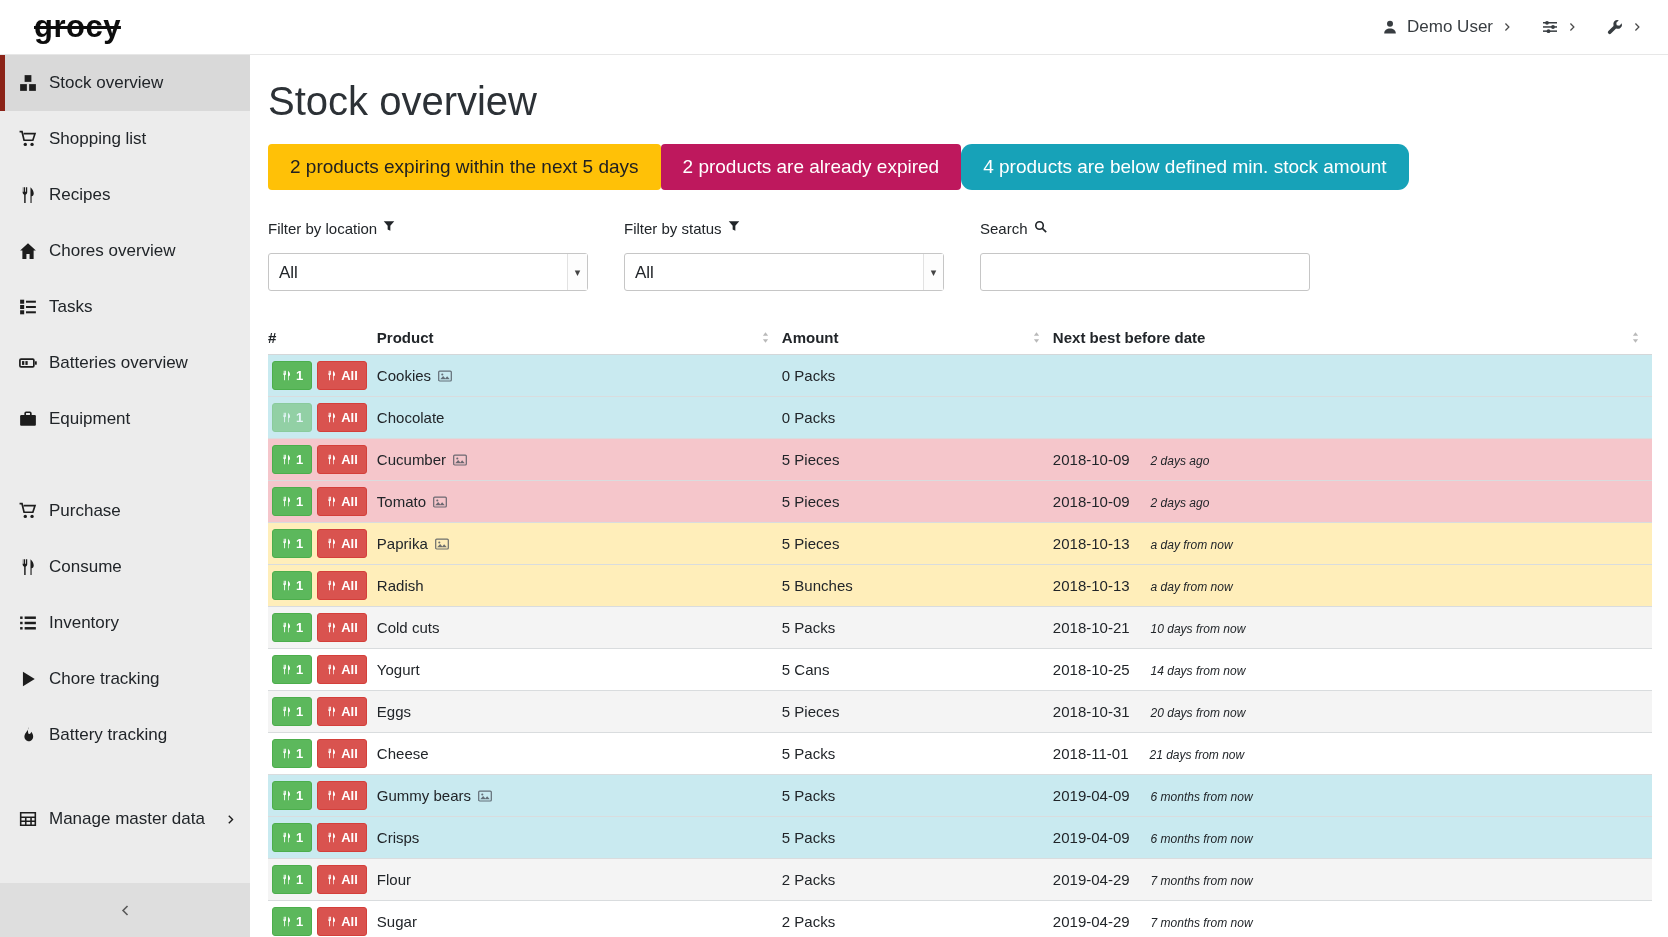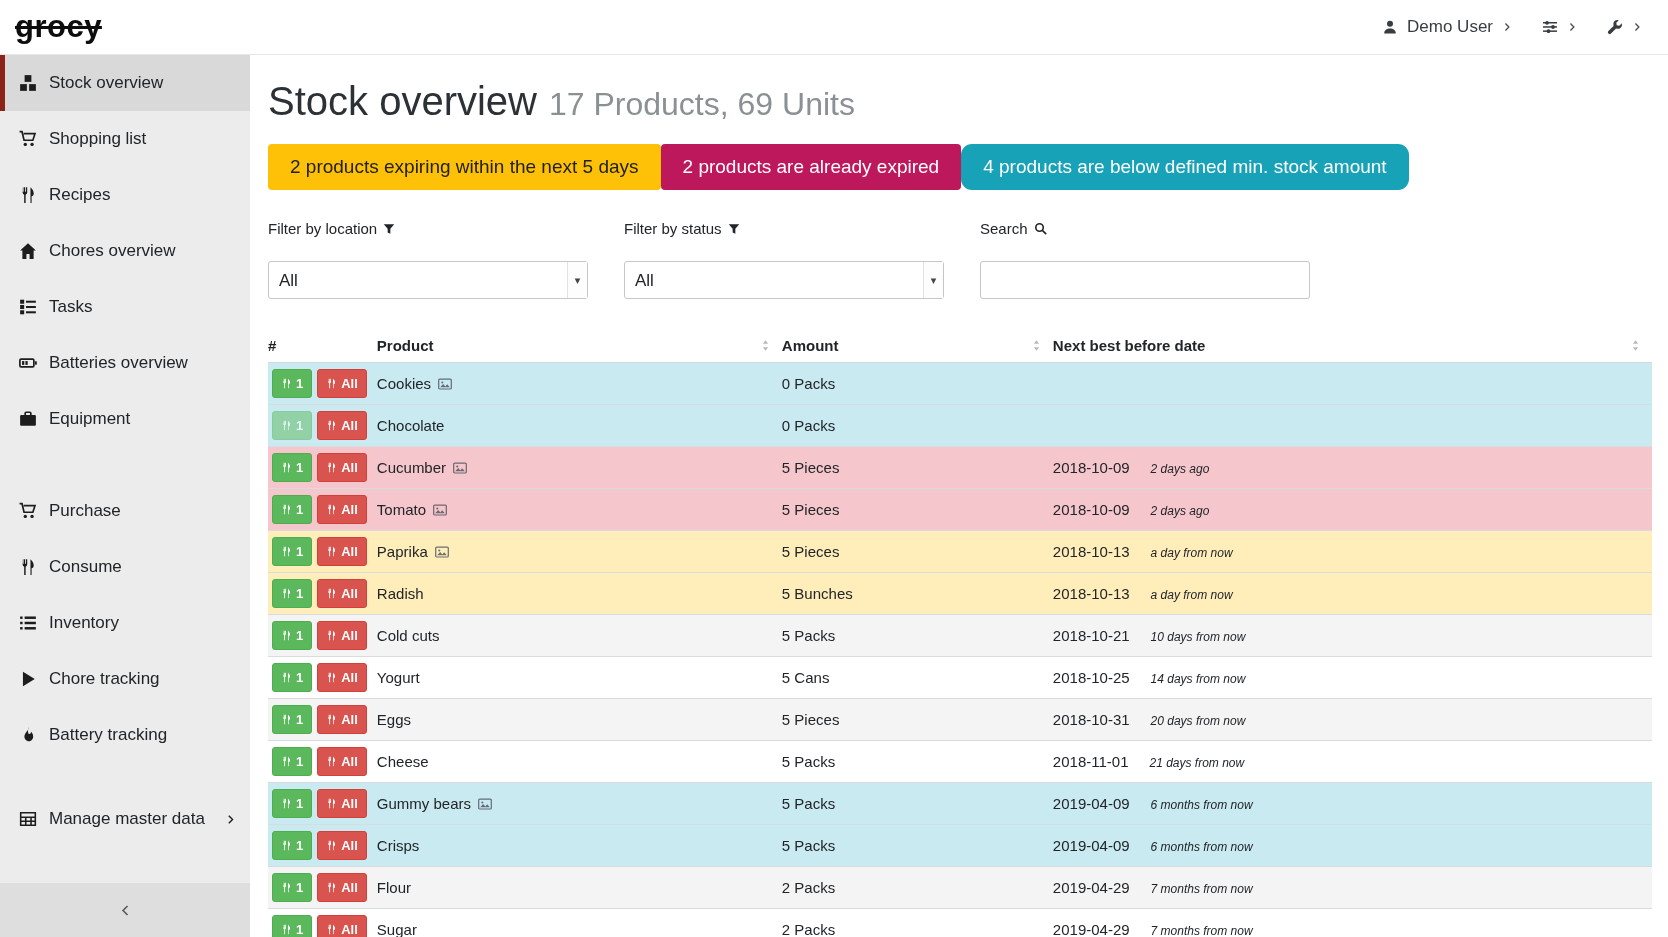--- a/index.html
+++ b/index.html
@@ -2,21 +2,21 @@
 <html style="--sidebar-active-border: #8b2318; --alert-warning-bg: #ffc107; --alert-danger-bg: #dc3545; --alert-info-bg: #17a2b8; --consume-one-bg: #5cb85c; --consume-all-bg: #d9534f; --row-below-min: #c9eaf0; --row-expired: #f5c6cb; --row-expiring: #ffeeba;"><head>
 <meta charset="utf-8">
 <style>
   *{box-sizing:border-box;margin:0;padding:0}
   html,body{width:1668px;height:937px;overflow:hidden;background:#fff;
     font-family:"Liberation Sans","DejaVu Sans",sans-serif;color:#212529}
 
   
   .navbar{position:absolute;top:0;left:0;right:0;height:55px;background:#fff;
     display:flex;align-items:center;justify-content:space-between;
-    padding:0 26px 0 15px;border-bottom:1px solid #e7e7e7;z-index:10}
+    padding:0 26px 0 34px;border-bottom:1px solid #e7e7e7;z-index:10}
   .logo{font-size:31px;font-weight:800;letter-spacing:.5px;color:#0d0d0d;
     text-decoration:line-through;text-decoration-thickness:3px;cursor:pointer}
   .nav-right{display:flex;align-items:center;gap:30px}
   .nav-item{display:flex;align-items:center;gap:9px;font-size:17px;color:#383d41;cursor:pointer}
 
   
   .icon{display:inline-flex;flex:none}
   .icon svg{width:100%;height:100%;fill:currentColor;display:block}
   .i10{width:10px;height:10px}.i12{width:12px;height:12px}.i13{width:13px;height:13px}.i16{width:16px;height:16px}
   .chev{color:#4a4a4a}
@@ -41,21 +41,21 @@
   .title{font-size:40px;font-weight:500;color:#2c3136}
   .subtitle{font-size:32px;font-weight:400;color:#8a9194}
 
   .alerts{display:flex;}
   .alert-btn{border:none;border-radius:4px;padding:0 22px;height:46px;
     font-size:19px;font-family:inherit;cursor:pointer;white-space:nowrap}
 
   .filters{display:flex;gap:36px;margin-top:30px}
   .filter-block{width:320px}
   .search-block{width:330px}
-  .filter-label{display:flex;align-items:center;gap:6px;font-size:15px;margin-bottom:24px;color:#212529}
+  .filter-label{display:flex;gap:6px;font-size:15px;margin-bottom:16px;color:#212529}
   .select-wrap{position:relative}
   .select{width:100%;height:38px;border:1px solid #c6c6c6;border-radius:3px;background:#fff;
     font-size:17px;font-family:inherit;color:#212529;padding:0 26px 0 10px;
     appearance:none;-webkit-appearance:none;cursor:pointer}
   .select-arrow{position:absolute;right:1px;top:1px;bottom:1px;width:20px;display:flex;
     align-items:center;justify-content:center;font-size:11px;color:#444;
     border-left:1px solid #e2e2e2;pointer-events:none;background:#fdfdfd}
   .text-input{width:100%;height:38px;border:1px solid #c6c6c6;border-radius:3px;
     font-size:17px;font-family:inherit;padding:0 10px;cursor:text}
 
@@ -278,21 +278,20 @@
         <svg viewBox="0 0 16 16">
           <path d="M10.5 2.5L5 8l5.5 5.5" fill="none" stroke="currentColor" stroke-width="2"></path>
         </svg>
       </span>
     </div>
 </aside>
 
 <main class="main">
   <h1 class="page-title-row">
     <span class="title">Stock overview</span>
-    <span class="subtitle">17 Products, 69 Units</span>
   </h1>
 
   <div class="alerts">
       <button class="alert-btn" style="background: rgb(255, 193, 7); color: rgb(33, 33, 33);">2 products expiring within the next 5 days</button>
       <button class="alert-btn" style="background: #be185d; color: rgb(255, 255, 255);">2 products are already expired</button>
       <button class="alert-btn" style="background: rgb(23, 162, 184); color: rgb(255, 255, 255); border-radius: 11px;">4 products are below defined min. stock amount</button>
     </div>
 
   <div class="filters">
     <div class="filter-block">

